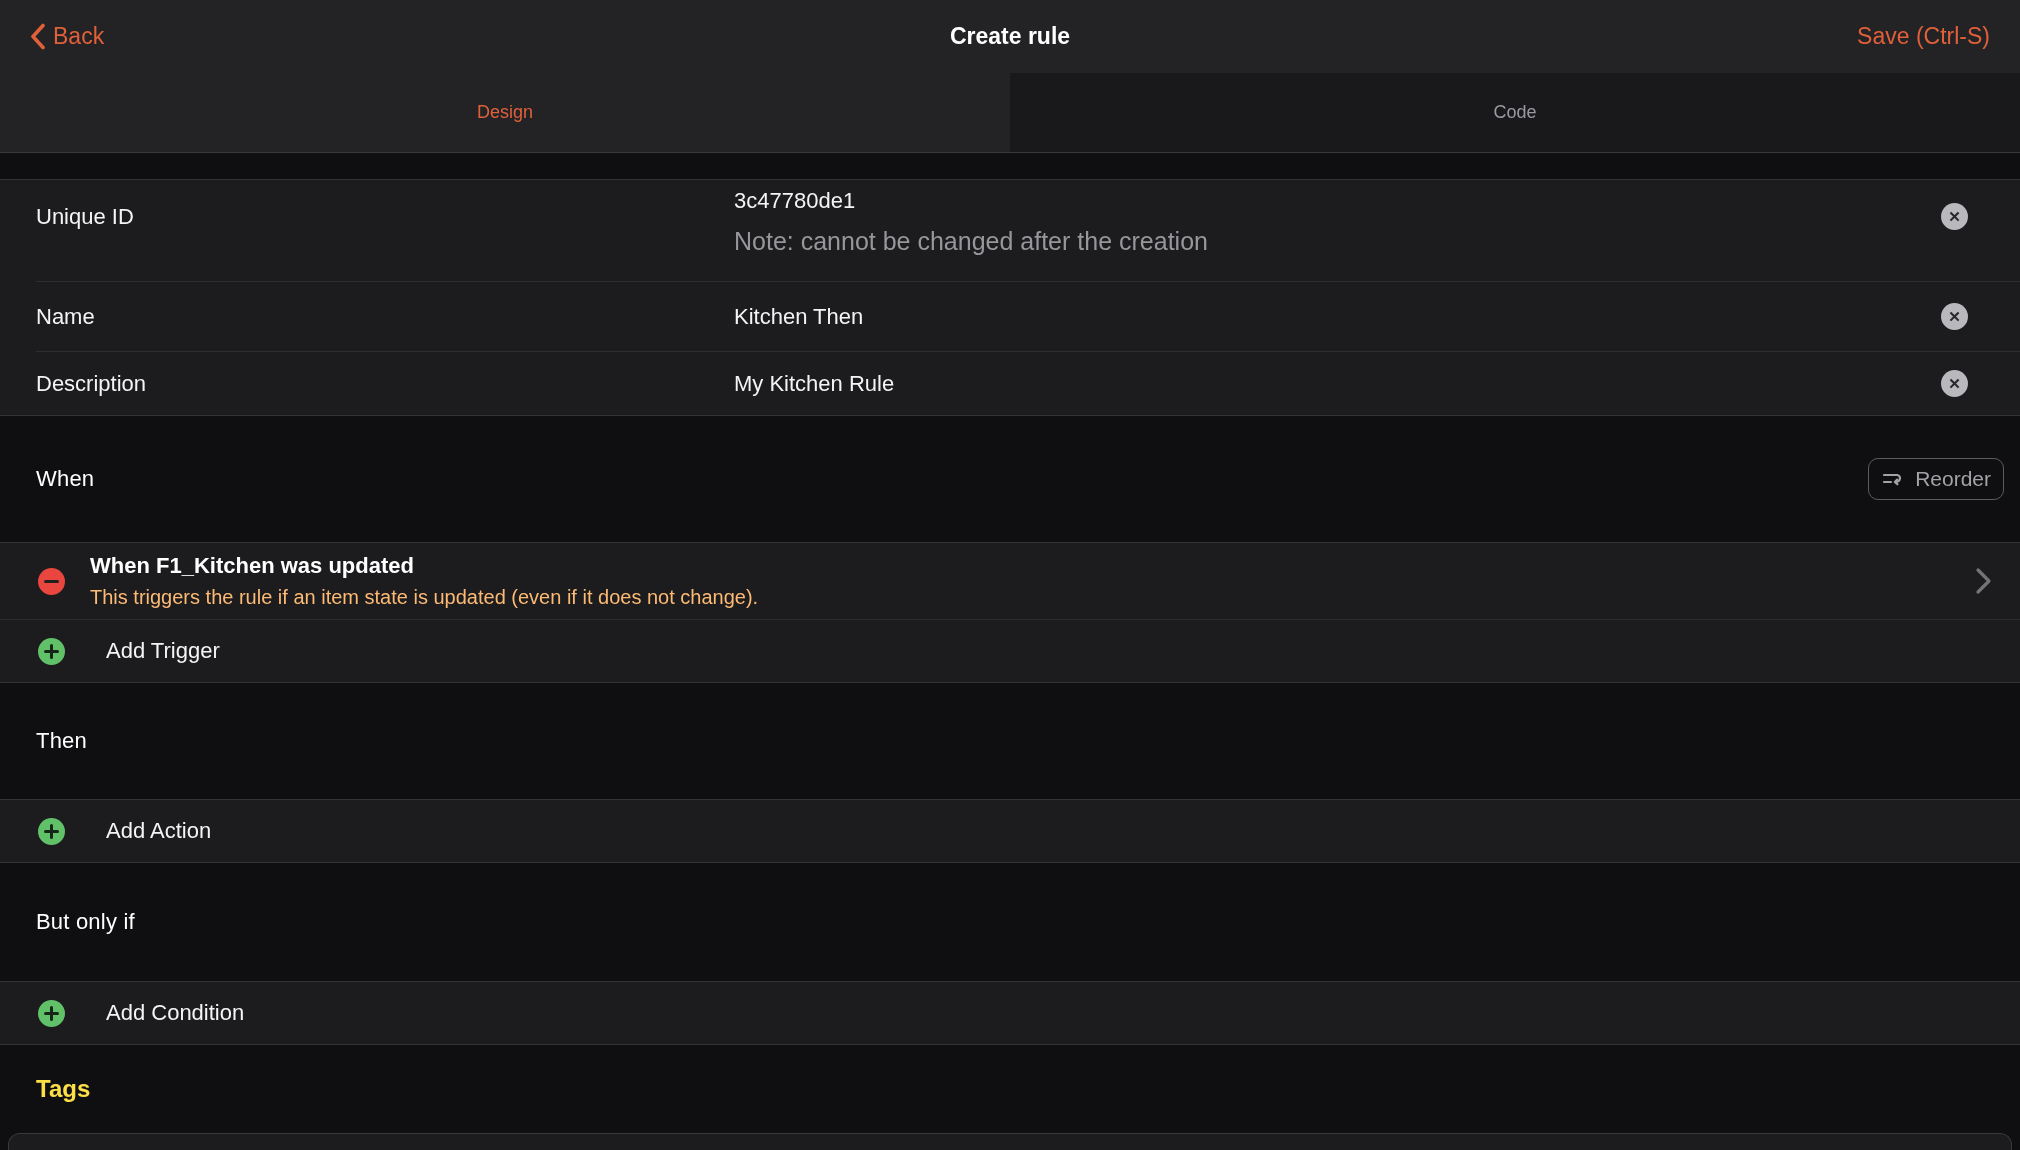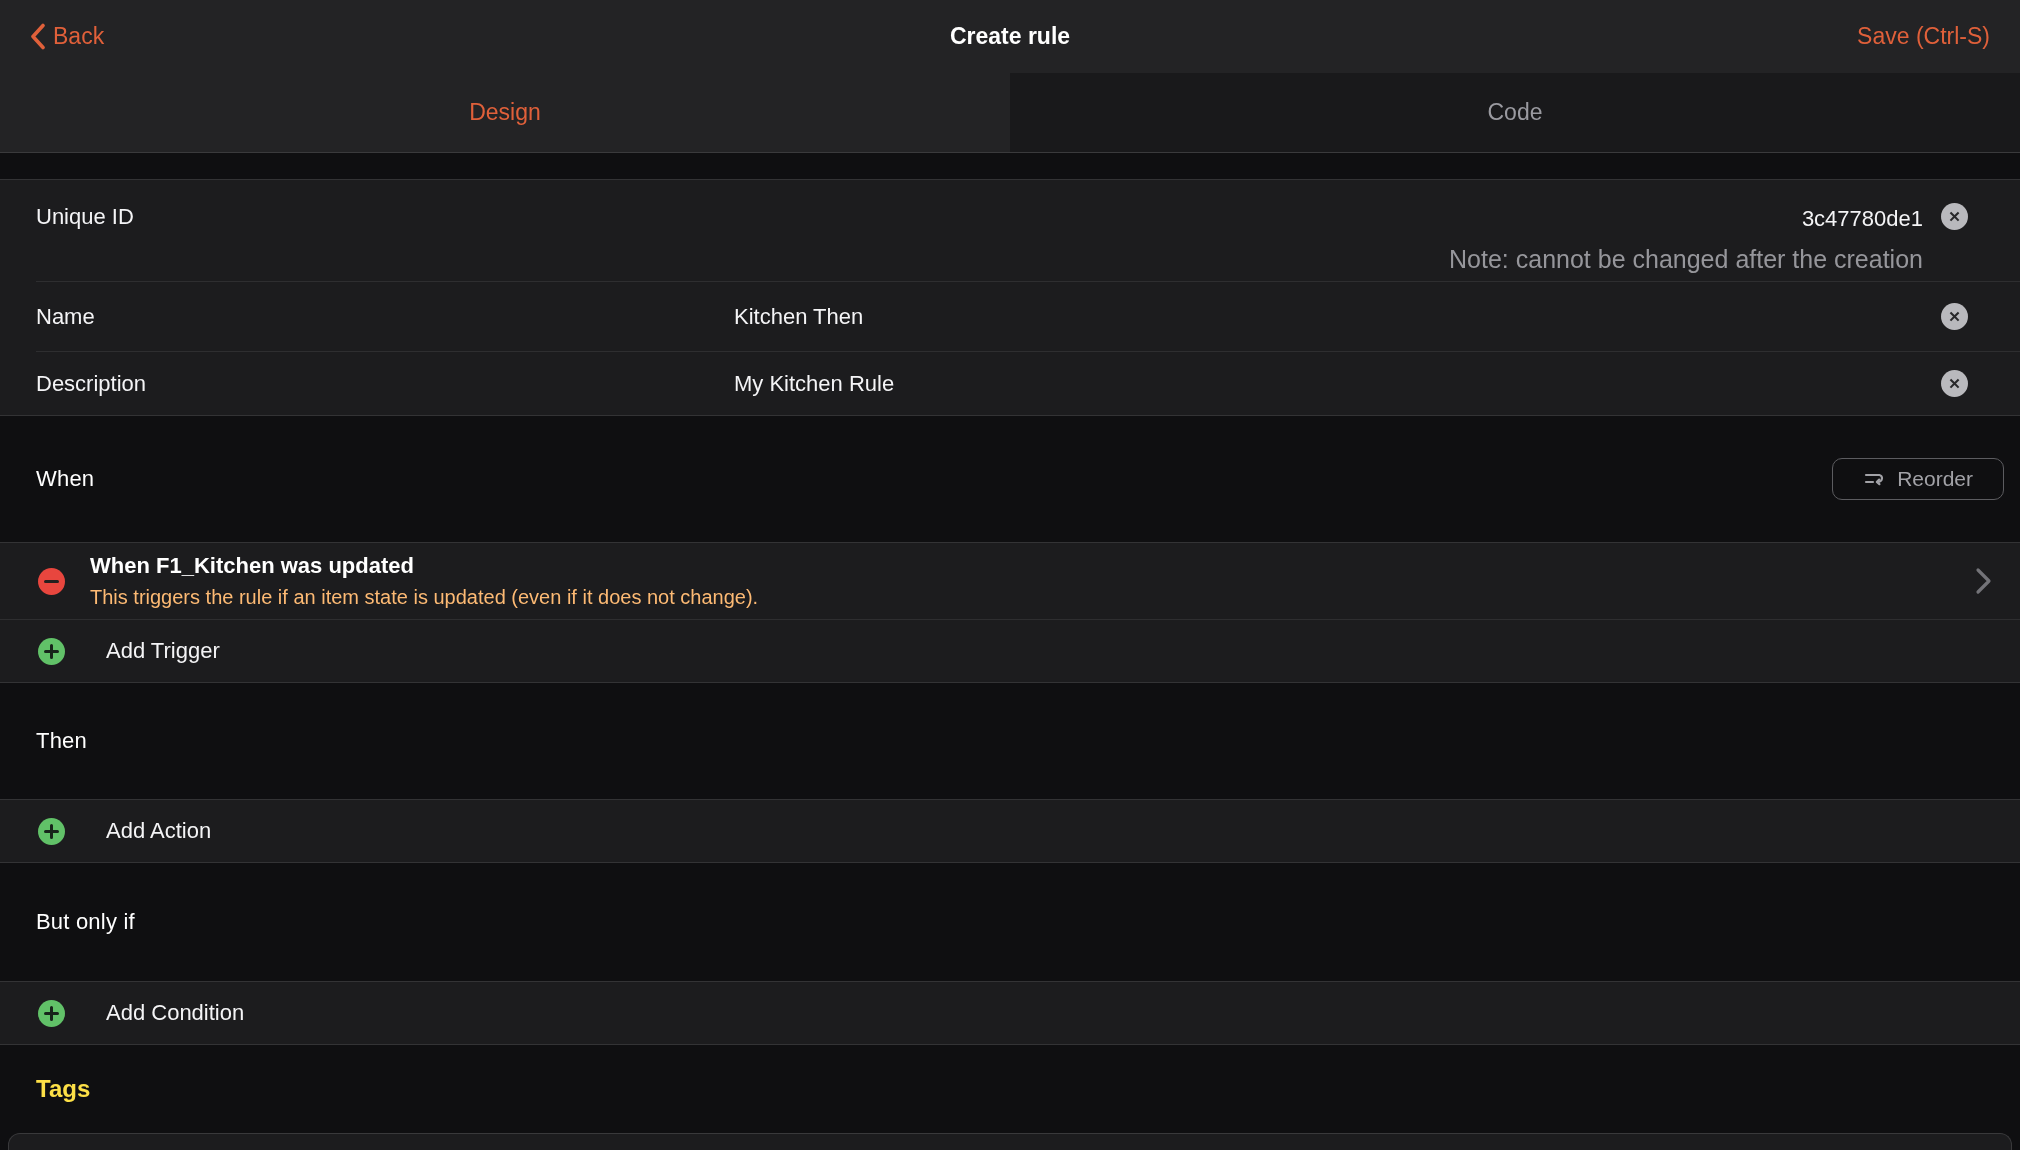--- a/index.html
+++ b/index.html
@@ -22,21 +22,21 @@
   .nav-title {
     position:absolute; left:0; right:0; text-align:center;
     font-size:23px; font-weight:700; color:#ffffff; pointer-events:none;
   }
   .save-btn { margin-left:auto; font-size:23px; position:relative; z-index:1; }
 
   
   .tabbar { height:80px; display:flex; border-bottom:1px solid #3a3a3c; }
   .tab {
     flex:1; display:flex; align-items:center; justify-content:center;
-    font-size:23px;
+    font-size:18px;
     text-align:right;
   }
   .tab-design { background:#232325; color:var(--accent,#e0603a); }
   .tab-code   { background:#19191b; color:#9a9aa0; }
 
   .gapper { height:26px; }
 
   
   .card {
     background:#1c1c1e;
@@ -44,21 +44,21 @@
     border-bottom:1px solid #333335;
   }
   .form-row { display:flex; align-items:center; padding:0 52px 0 36px; }
   .form-row.tall { height:101px; align-items:flex-start; }
   .form-row.mid  { height:69px; }
   .form-row.short{ height:63px; }
   .form-label { width:698px; flex:none; font-size:22px; color:#f4f4f6; }
   .form-row.tall .form-label { margin-top:24px; }
   .value-wrap { flex:1; min-width:0; }
   .form-value { font-size:22px; color:#f4f4f6; }
-  .form-row.tall .value-wrap { margin-top:26px;text-align:right; }
+  .form-row.tall .value-wrap { margin-top:8px; }
   .form-note { font-size:25px; color:#96969b; margin-top:13px; }
   .inset-divider { height:1px; background:#2e2e30; margin-left:36px; }
   .full-divider  { height:1px; background:#2e2e30; }
 
   .clear-icon {
     flex:none; width:27px; height:27px; border-radius:50%;
     background:#b9b9bd; display:flex; align-items:center; justify-content:center;
     font-size:15px; font-weight:700; color:#28282a; margin-left:18px;
   }
   .form-row.tall .clear-icon { margin-top:23px; }
@@ -71,21 +71,21 @@
   .head-when { height:126px; }
   .head-then { height:116px; }
   .head-but  { height:118px; }
   .head-tags { height:88px; }
   .section-title { font-size:22px; font-weight:400; color:#ffffff; letter-spacing:.2px; }
   .tags-title { font-size:24px; font-weight:700; color:#fde047; }
 
   .reorder-btn {
     display:flex; align-items:center; gap:10px;
     border:1px solid #5c5c60; border-radius:10px;
-    padding:8px 30px; color:#a2a2a7; font-size:21px;
+    padding:8px 12px; color:#a2a2a7; font-size:21px;
     background:transparent;
   }
 
   
   .media-row { display:flex; align-items:center; padding:0 28px 0 38px; }
   .trigger-row { height:76px; }
   .row-icon { flex:none; width:27px; height:27px; border-radius:50%;
     display:flex; align-items:center; justify-content:center; }
   .minus-icon { background:var(--delete-red,#e8463e); }
   .plus-icon  { background:var(--add-green,#61c168); }

